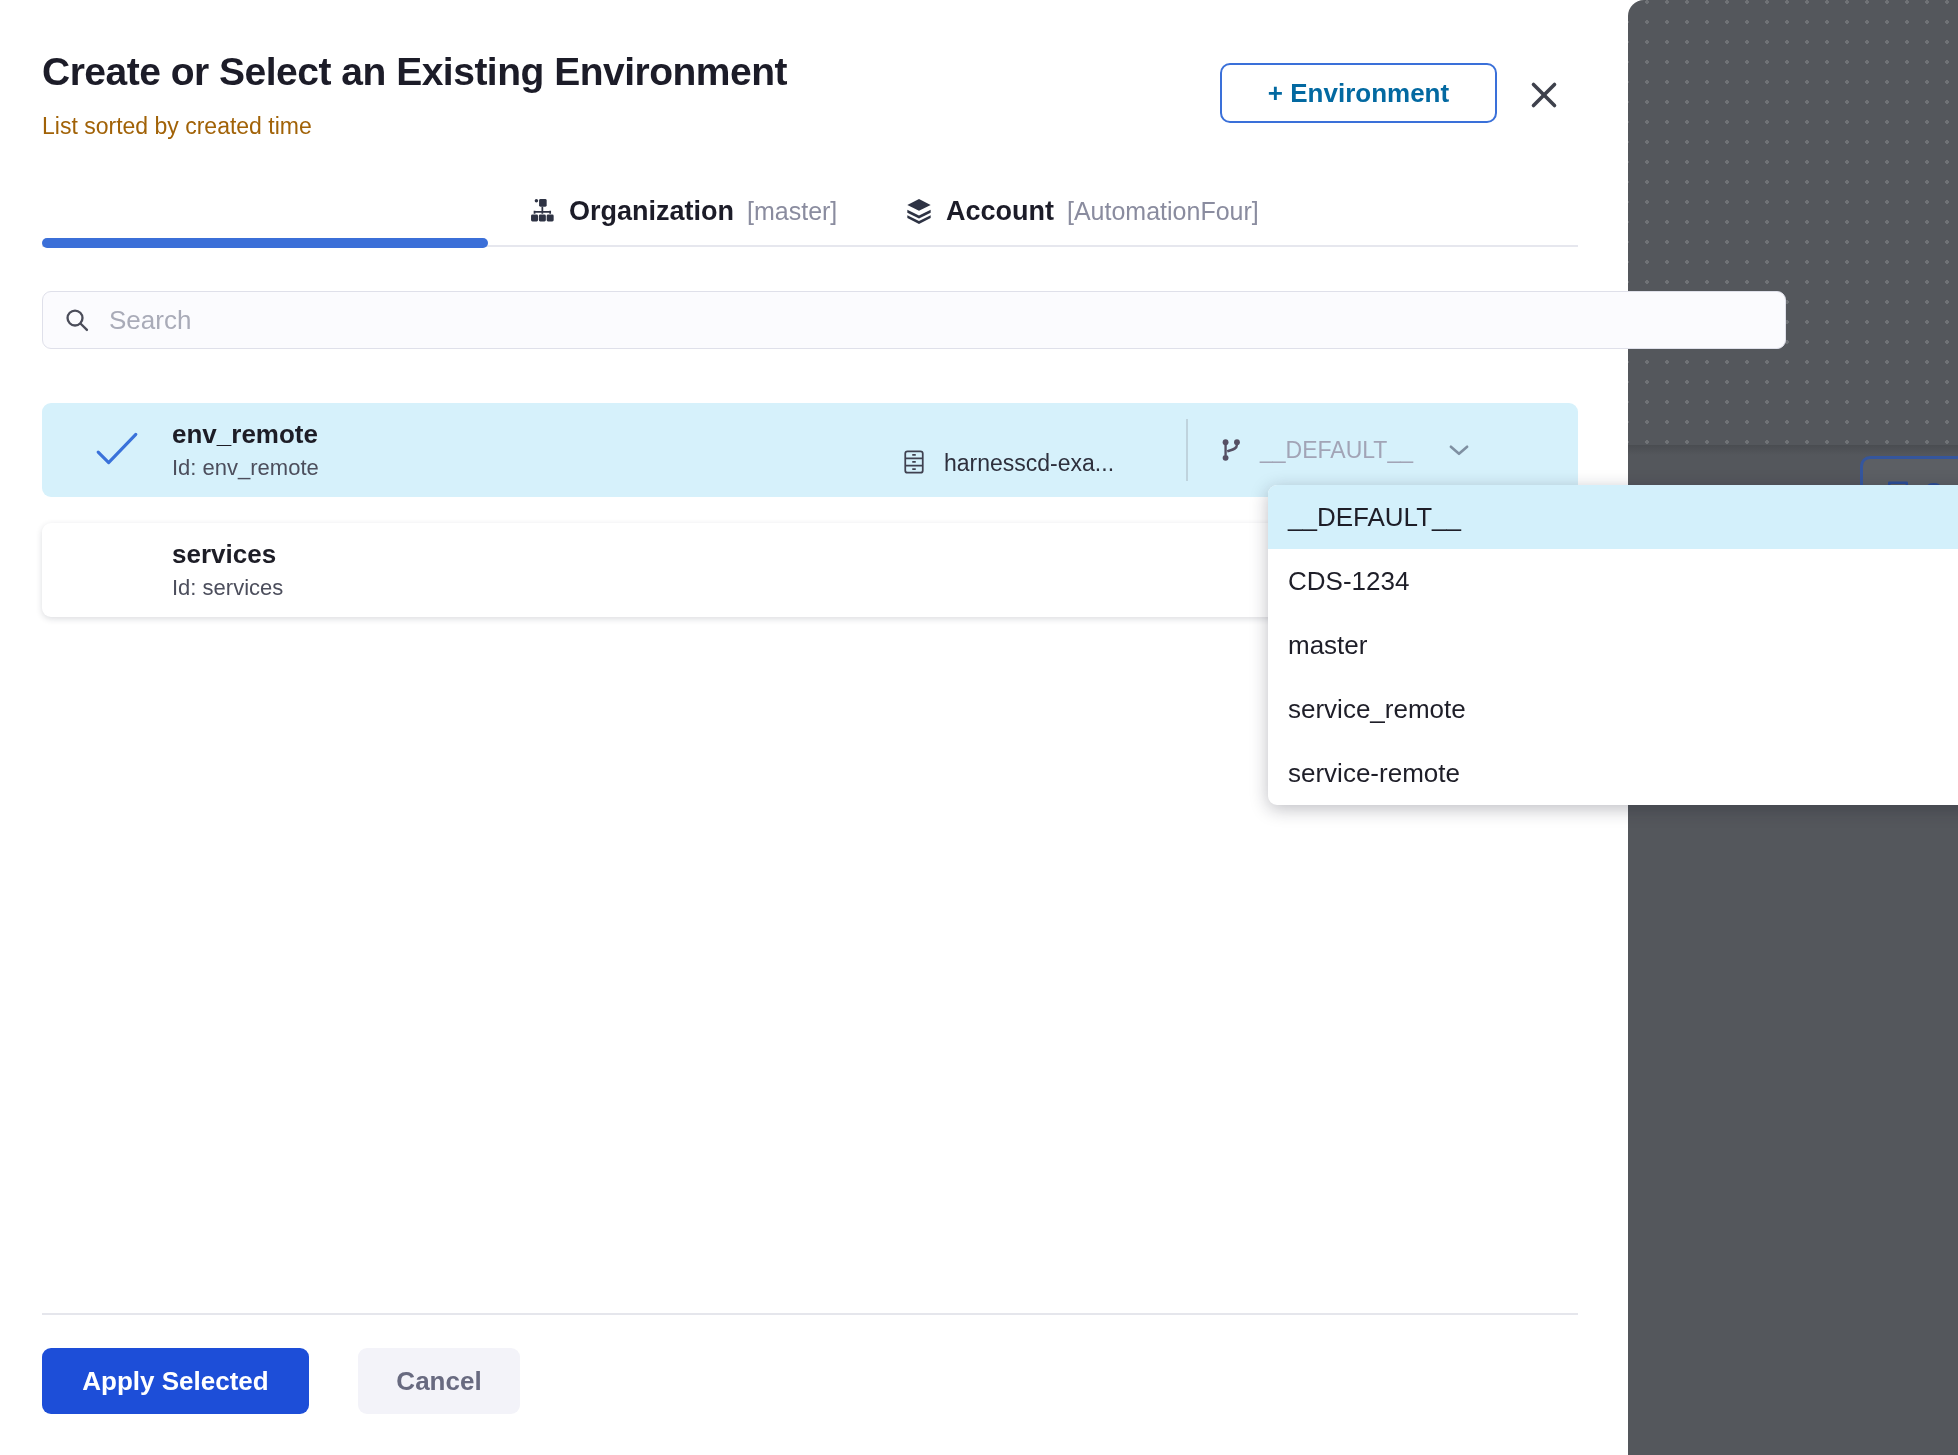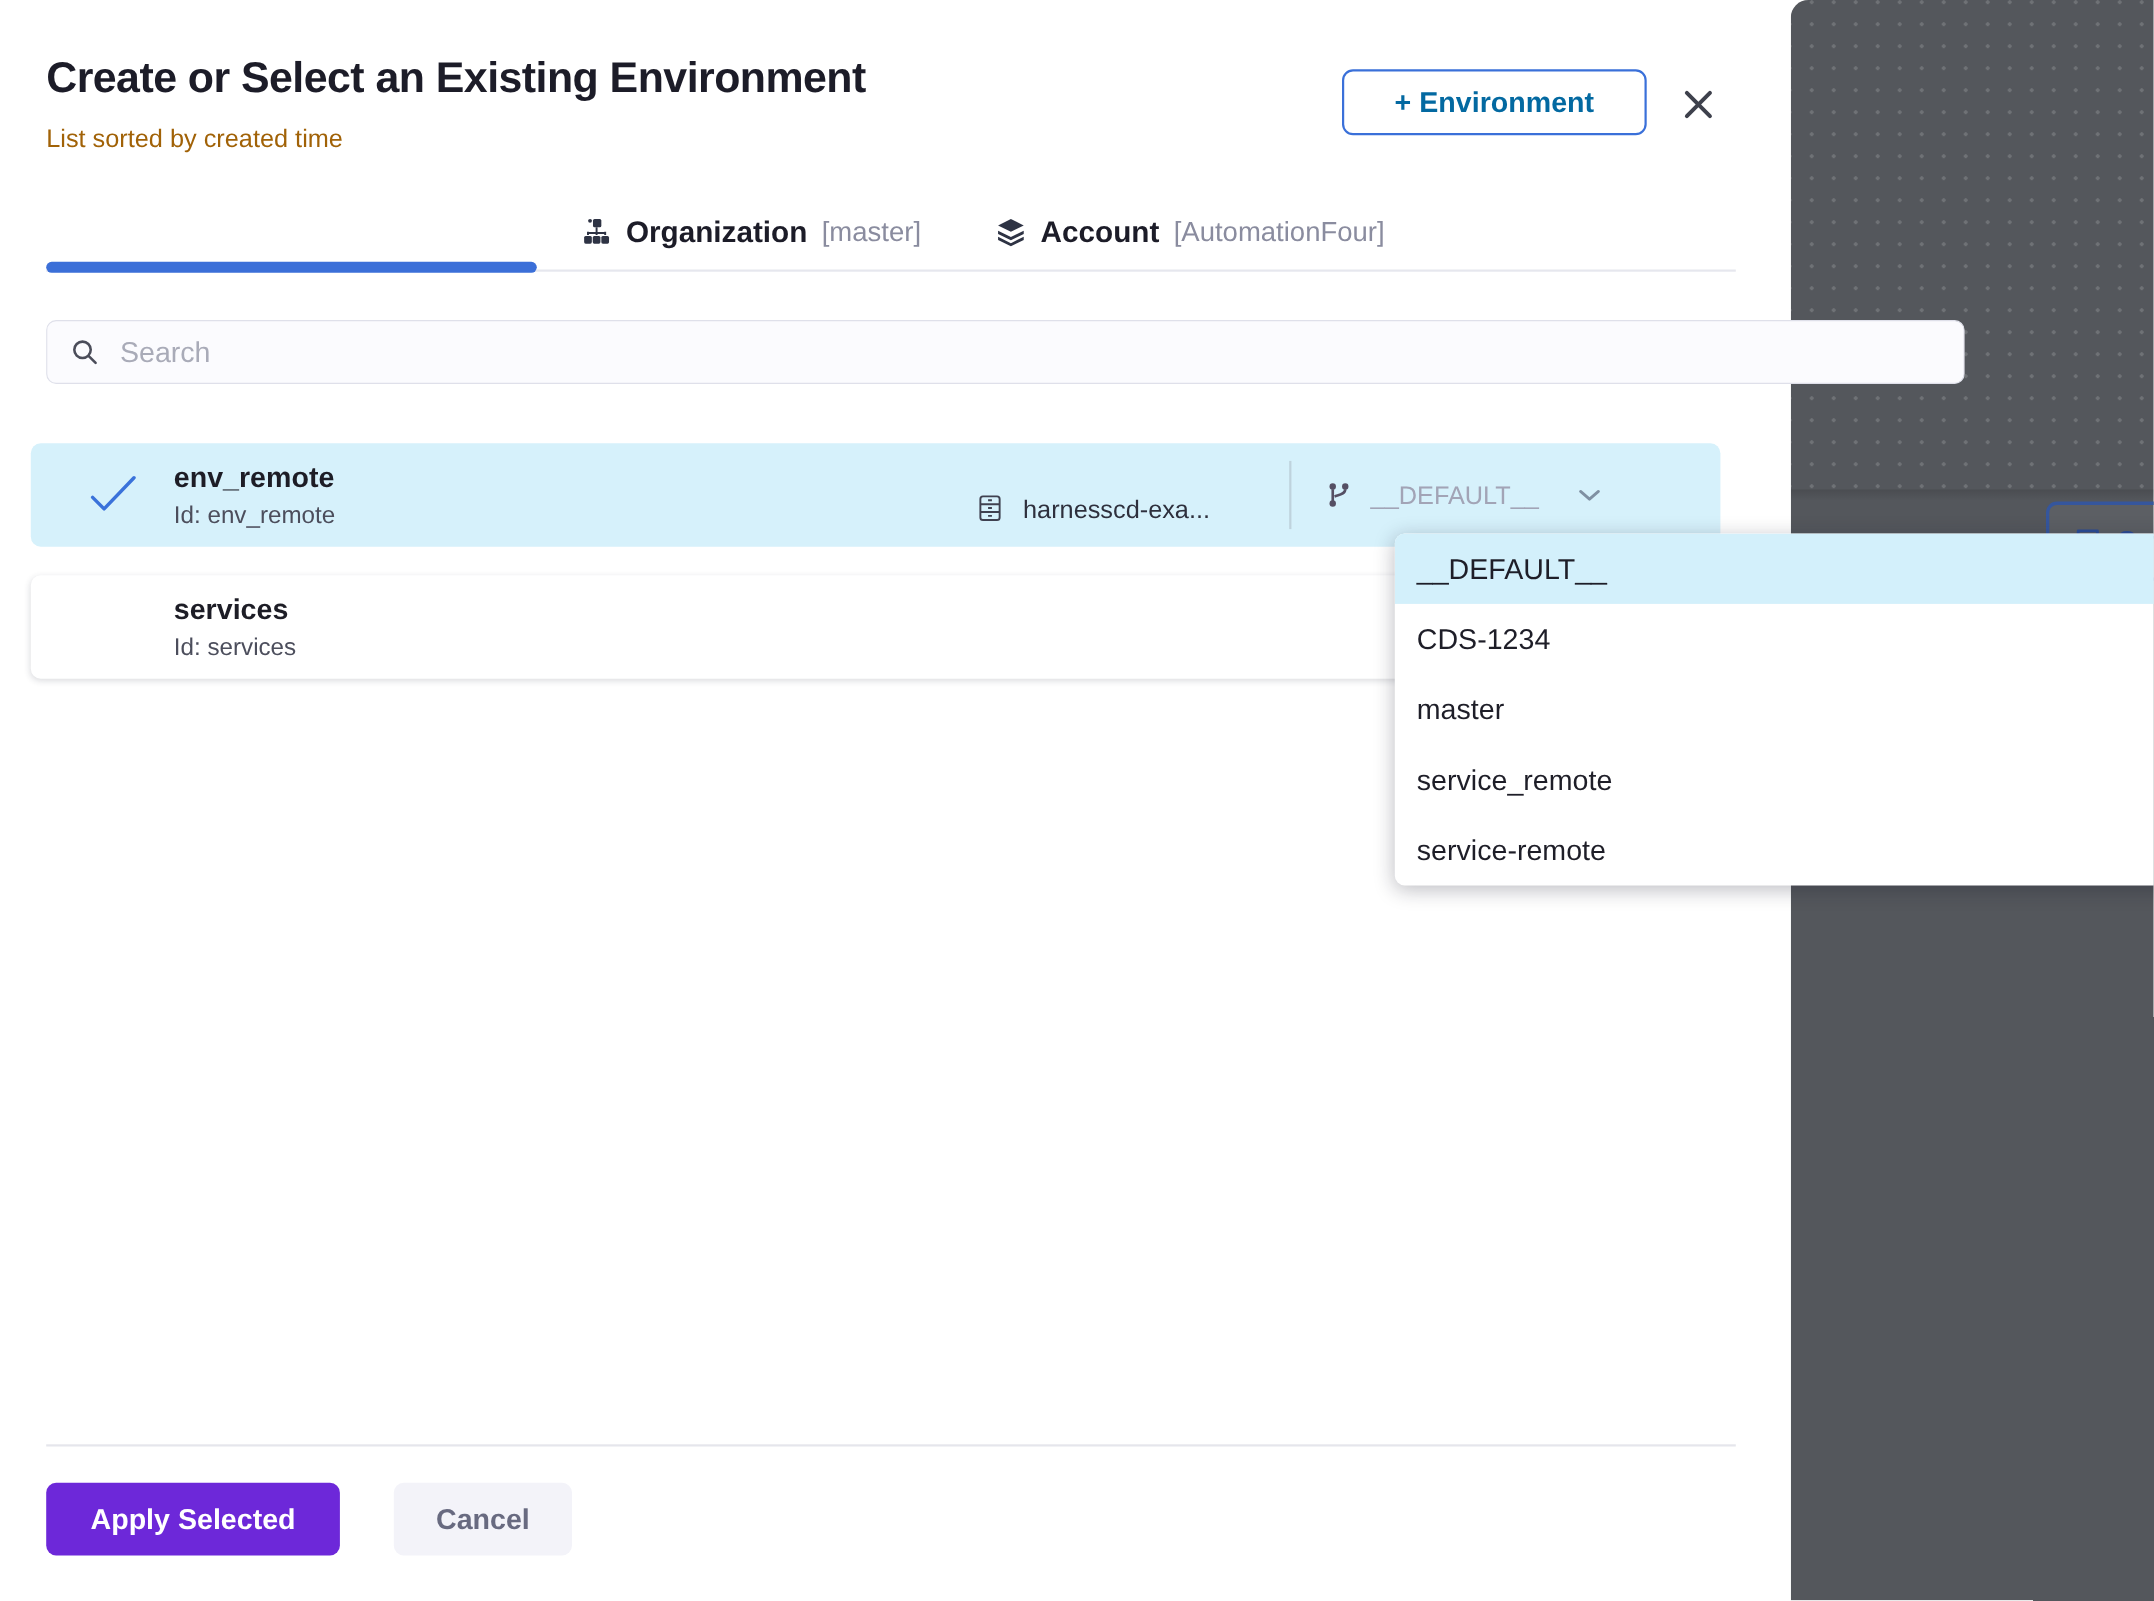--- a/index.html
+++ b/index.html
@@ -44,37 +44,37 @@
 
   
   .search-box { position:absolute; left:42px; top:291px; width:1744px; height:58px;
     border:1.5px solid #dfe0ea; border-radius:9px; background:#fbfbfe;
     display:flex; align-items:center; padding-left:20px; gap:18px; }
   .search-box input { border:none; outline:none; background:transparent; font-size:26px;
     color:#30323f; width:1400px; font-family:inherit; }
   .search-box input::placeholder { color:#a9abb8; }
 
   
-  .env-row { position:absolute; left:28px; width:1536px; height:94px; border-radius:9px; cursor:pointer; }
+  .env-row { position:absolute; left:42px; width:1536px; height:94px; border-radius:9px; cursor:pointer; }
   .row-selected { top:403px; background:#d6f1fb; }
   .row-plain { top:523px; background:#ffffff; box-shadow:0 2px 6px rgba(40,41,61,0.16); }
   .row-check { position:absolute; left:52px; top:26px; }
   .row-name { position:absolute; left:130px; top:16px; font-size:26px; font-weight:700; color:#1d1d26; }
   .row-id { position:absolute; left:130px; top:52px; font-size:22px; color:#4c4e5c; }
   .repo-group { position:absolute; left:858px; top:0; height:74px; display:flex; align-items:flex-end; gap:16px; }
   .repo-name { font-size:23px; color:#2e303d; }
   .row-vdivider { position:absolute; left:1144px; top:16px; width:2px; height:62px; background:#bfd3dd; }
   .branch-select { position:absolute; left:1176px; top:0; width:290px; height:94px;
     display:flex; align-items:center; gap:16px; cursor:pointer; }
   .branch-label { font-size:23px; color:#a2a4b6; width:170px; }
 
   
   .footer-divider { position:absolute; left:42px; top:1313px; width:1536px; height:2px; background:#e5e6ec; }
   .apply-btn { position:absolute; left:42px; top:1348px; width:267px; height:66px; border-radius:9px;
-    background:#6d28d9; color:#ffffff; font-size:26px; font-weight:700;
+    background:#1d4ed8; color:#ffffff; font-size:26px; font-weight:700;
     display:flex; align-items:center; justify-content:center; cursor:pointer; }
   .cancel-btn { position:absolute; left:358px; top:1348px; width:162px; height:66px; border-radius:9px;
     background:#f3f3f9; color:#686a80; font-size:26px; font-weight:700;
     display:flex; align-items:center; justify-content:center; cursor:pointer; }
 
   
   .dropdown { position:absolute; left:1268px; top:485px; width:712px; z-index:10;
     background:#ffffff; border-radius:9px; box-shadow:0 4px 18px rgba(20,20,40,0.28); overflow:hidden; }
   .dd-item { height:64px; display:flex; align-items:center; padding-left:20px;
     font-size:26px; color:#1e1e28; cursor:pointer; }

